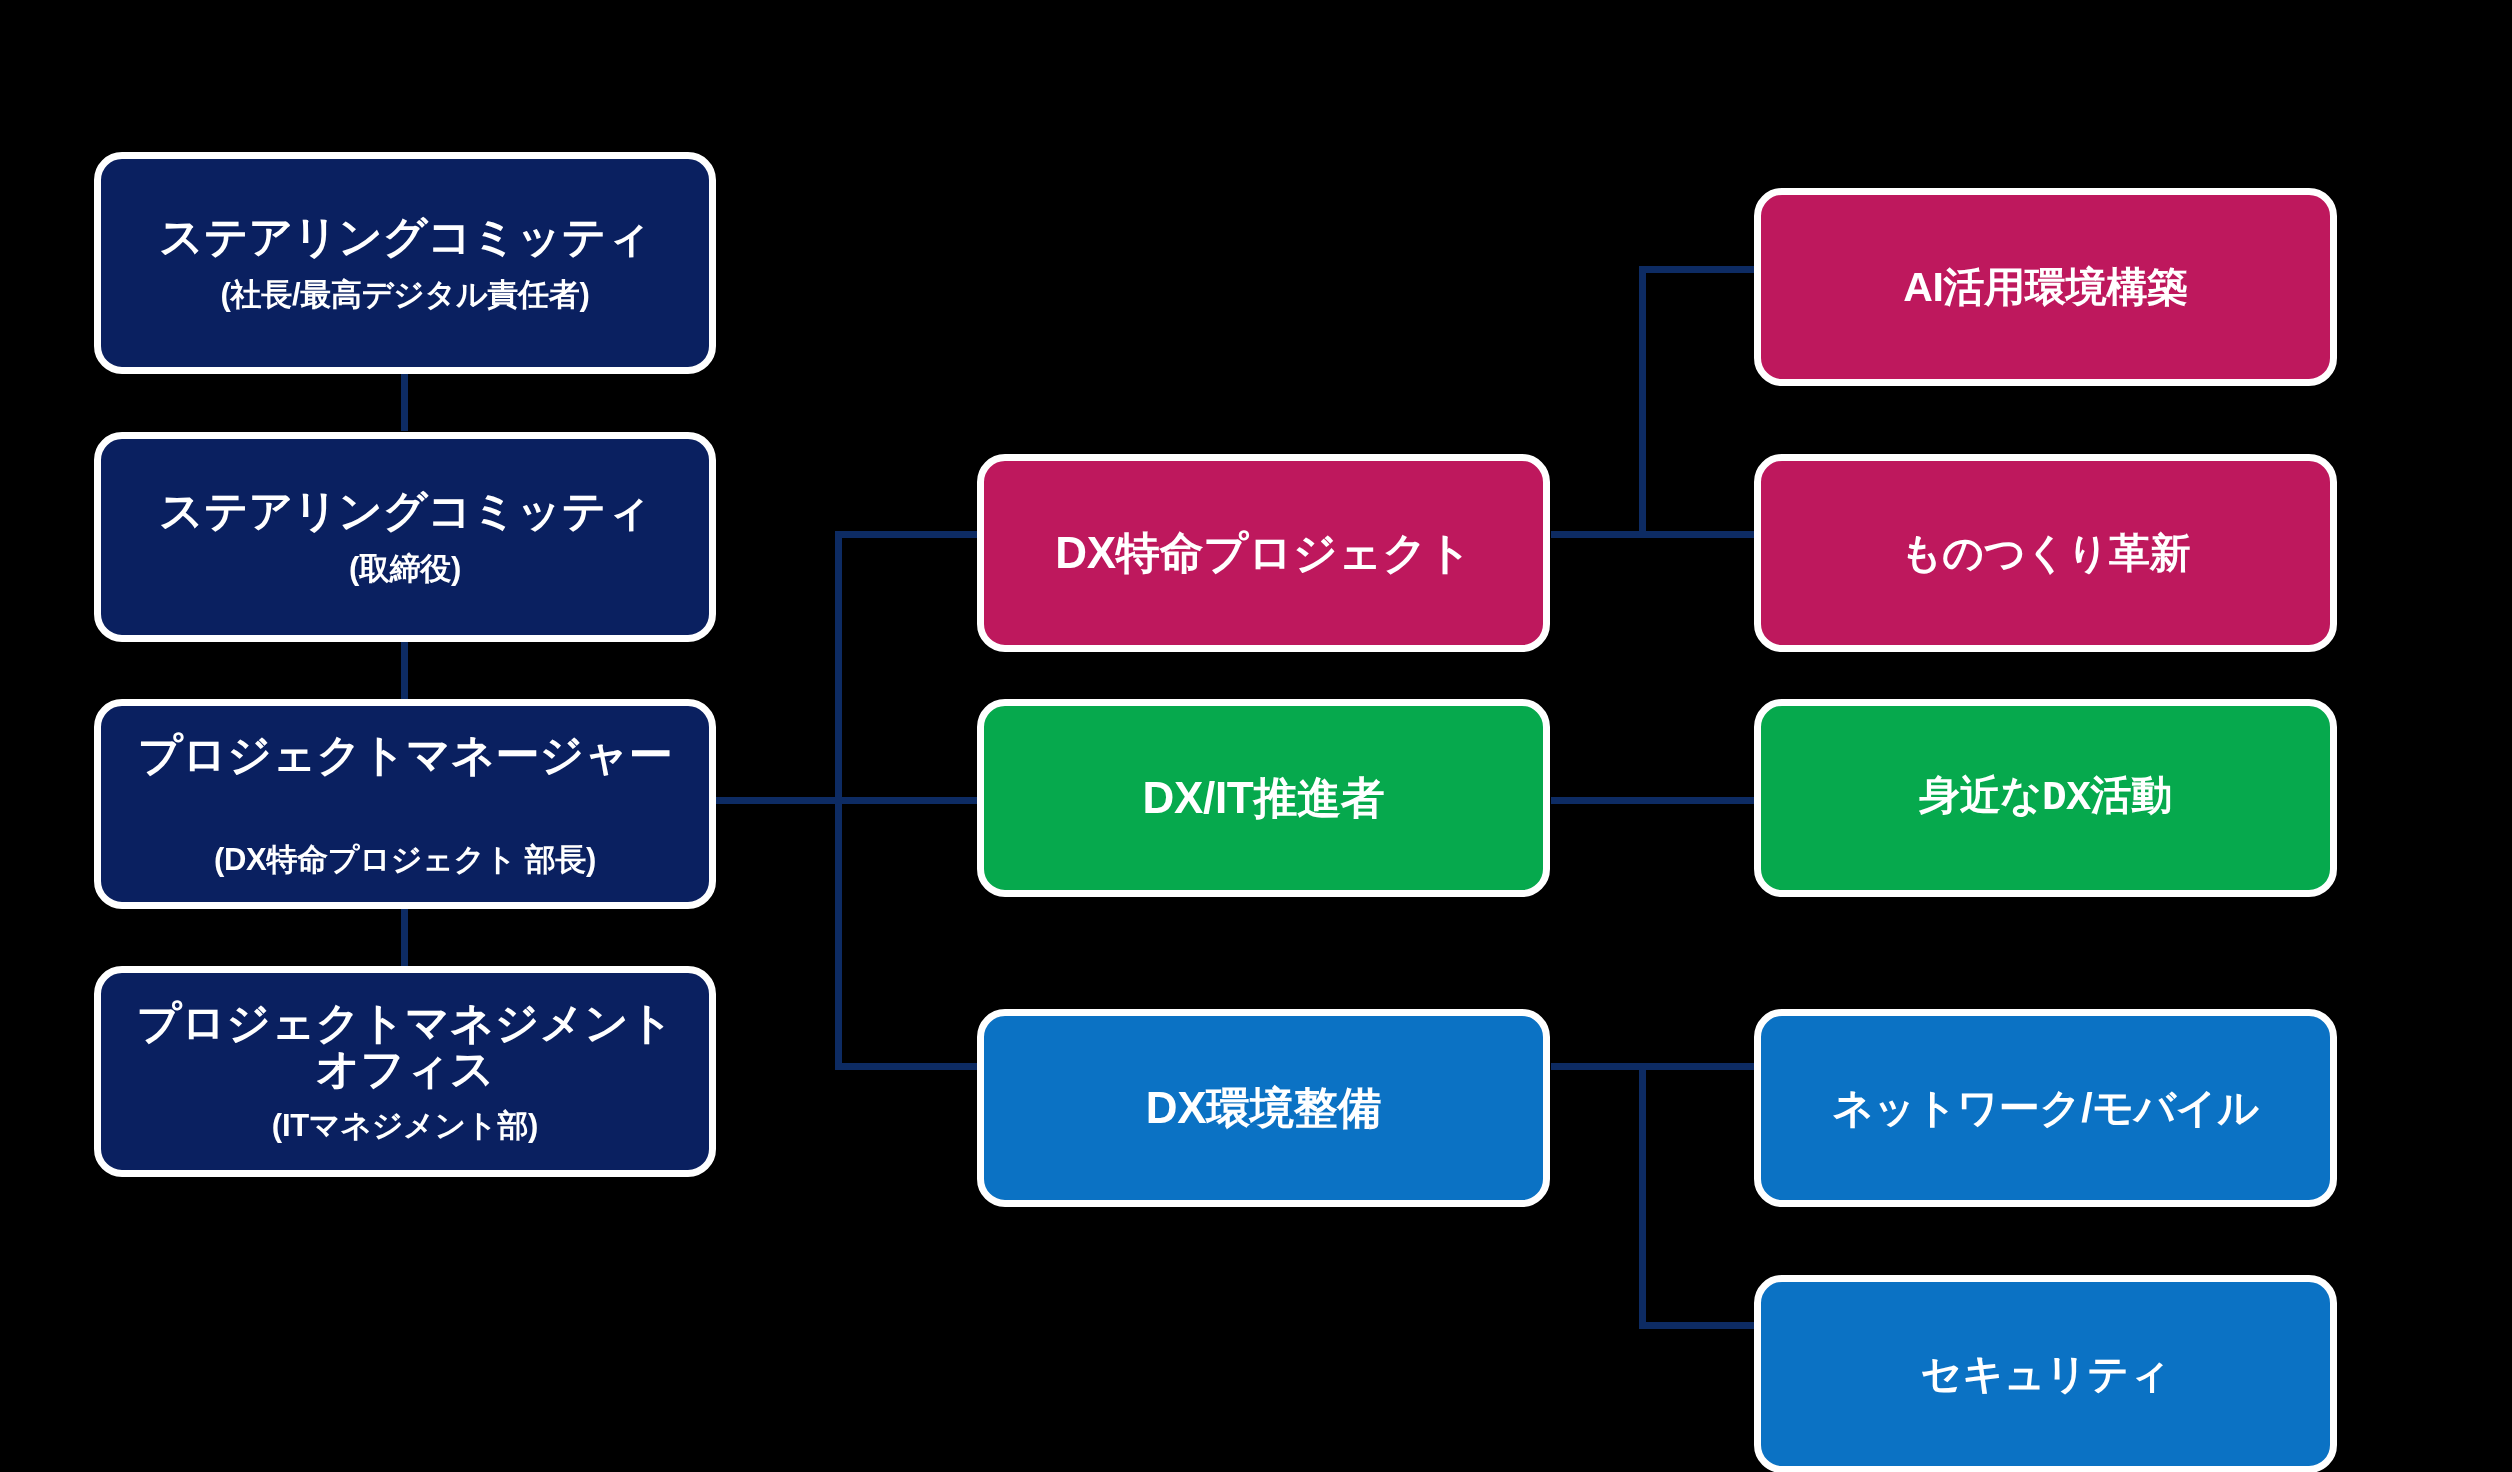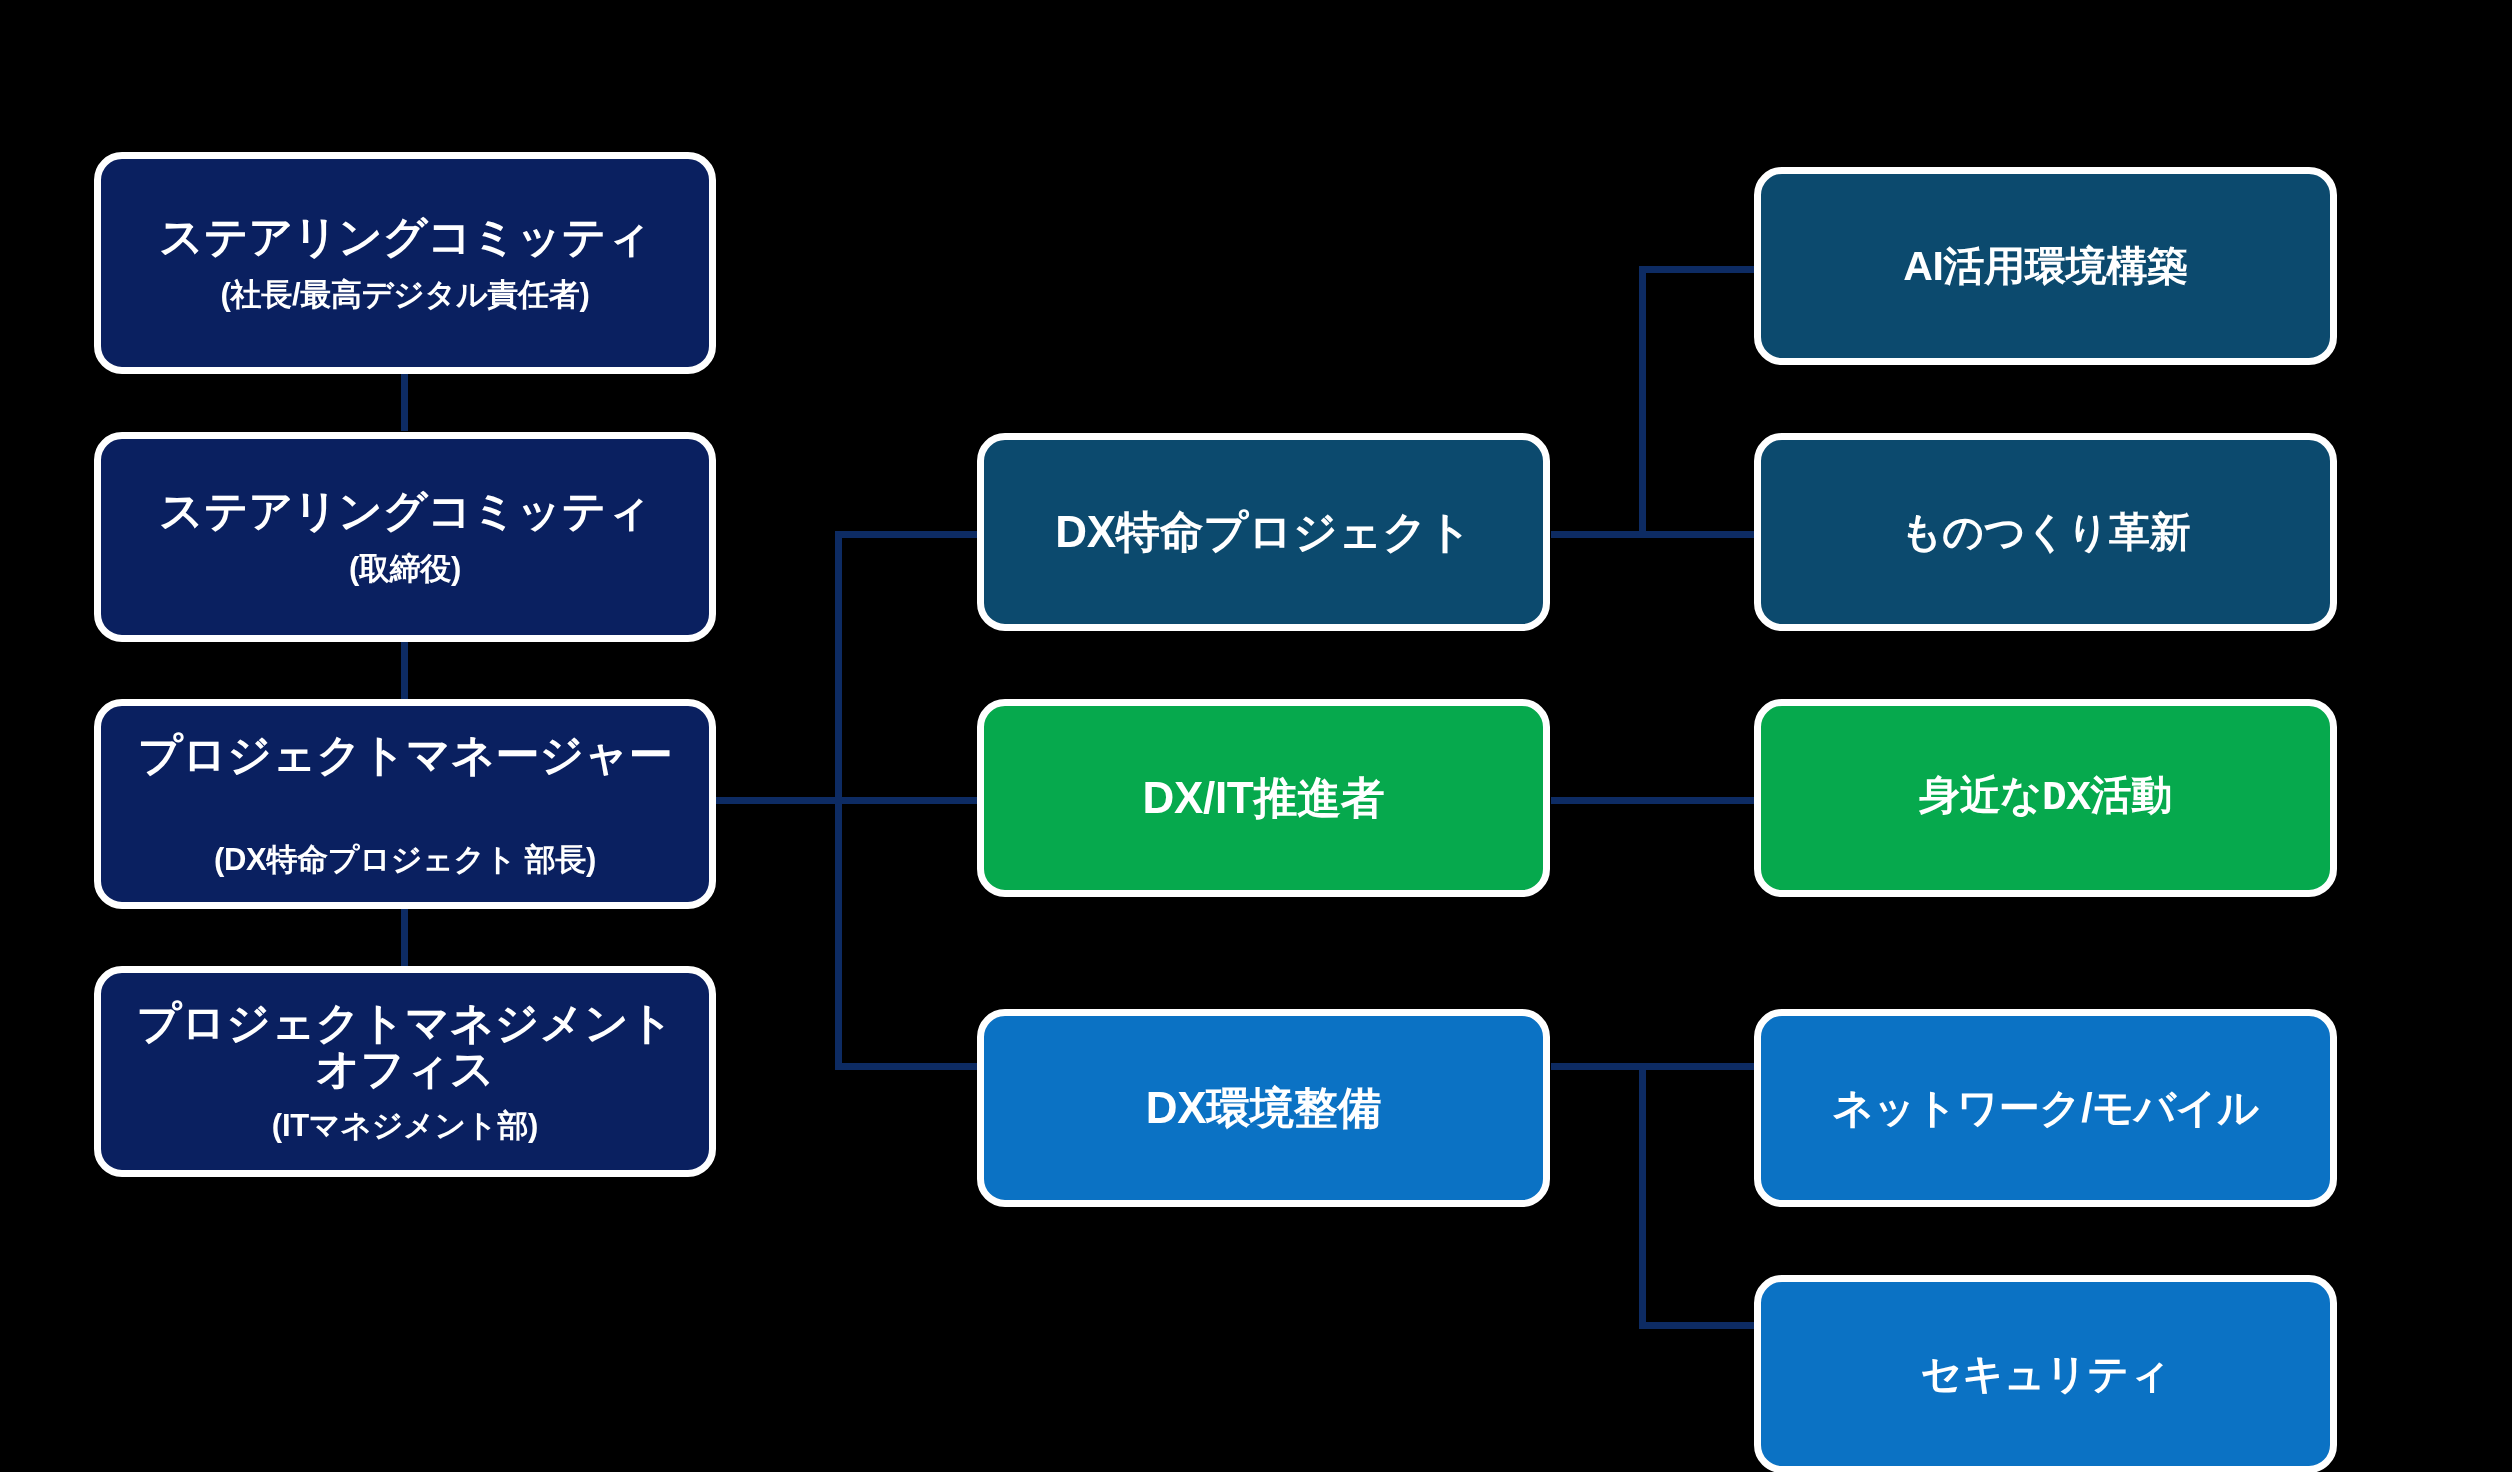--- a/index.html
+++ b/index.html
@@ -47,21 +47,21 @@
   }
   .node .sub {
     font-weight: bold;
     line-height: 1.05;
     letter-spacing: -0.3px;
     margin-top: 19px;
   }
 
   
   .navy   { background: #0A2060; }
-  .orange { background: #0c4a6e; }
+  .orange { background: #be185d; margin-top: 21px; }
   .green  { background: #06A94D; }
   .blue   { background: #0B72C4; margin-top: 44px; }
 
   
   .col-left  .title { font-size: 44px; }
   .col-left  .sub   { font-size: 31px; }
   .col-mid   .title { font-size: 44px; }
   .col-right .title { font-size: 41px; }
 </style>
 </head>

